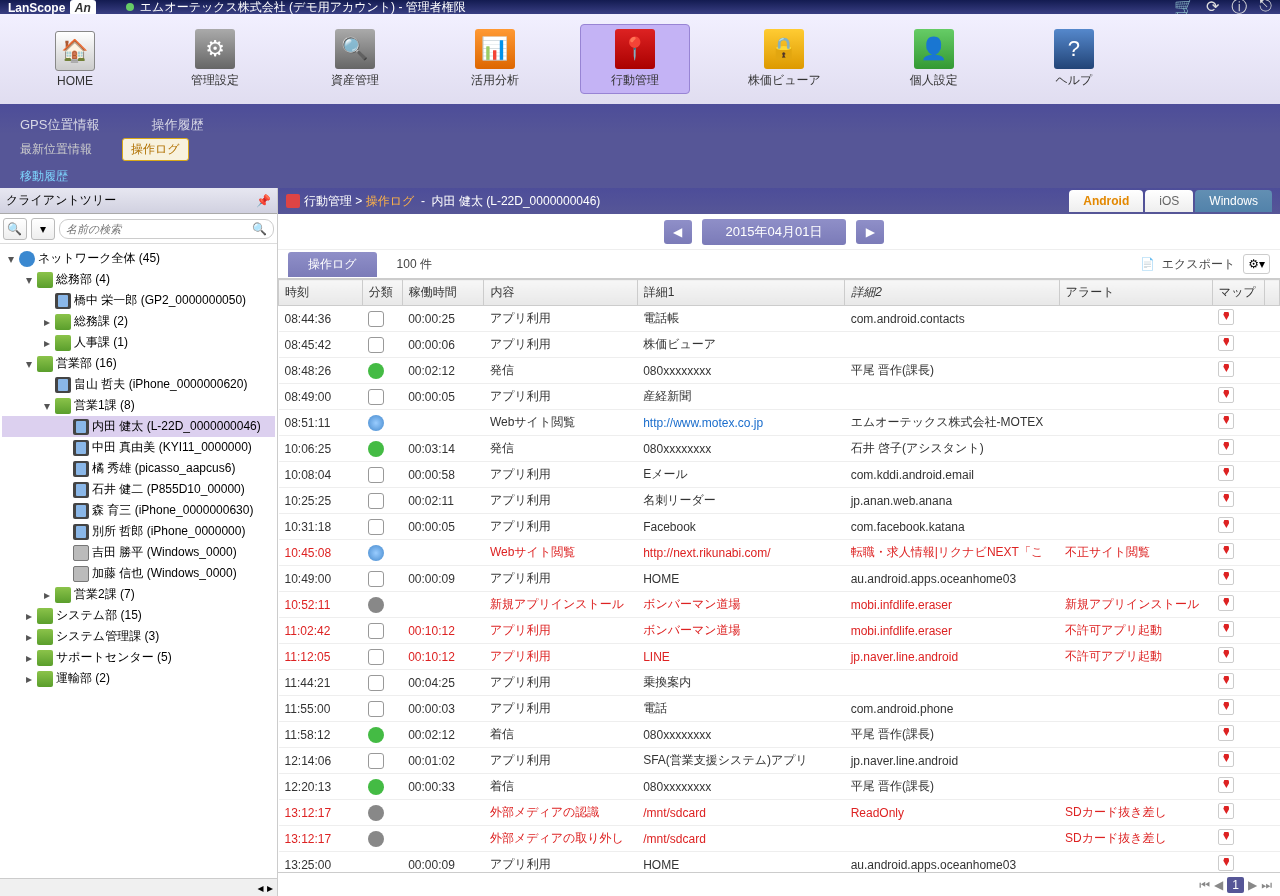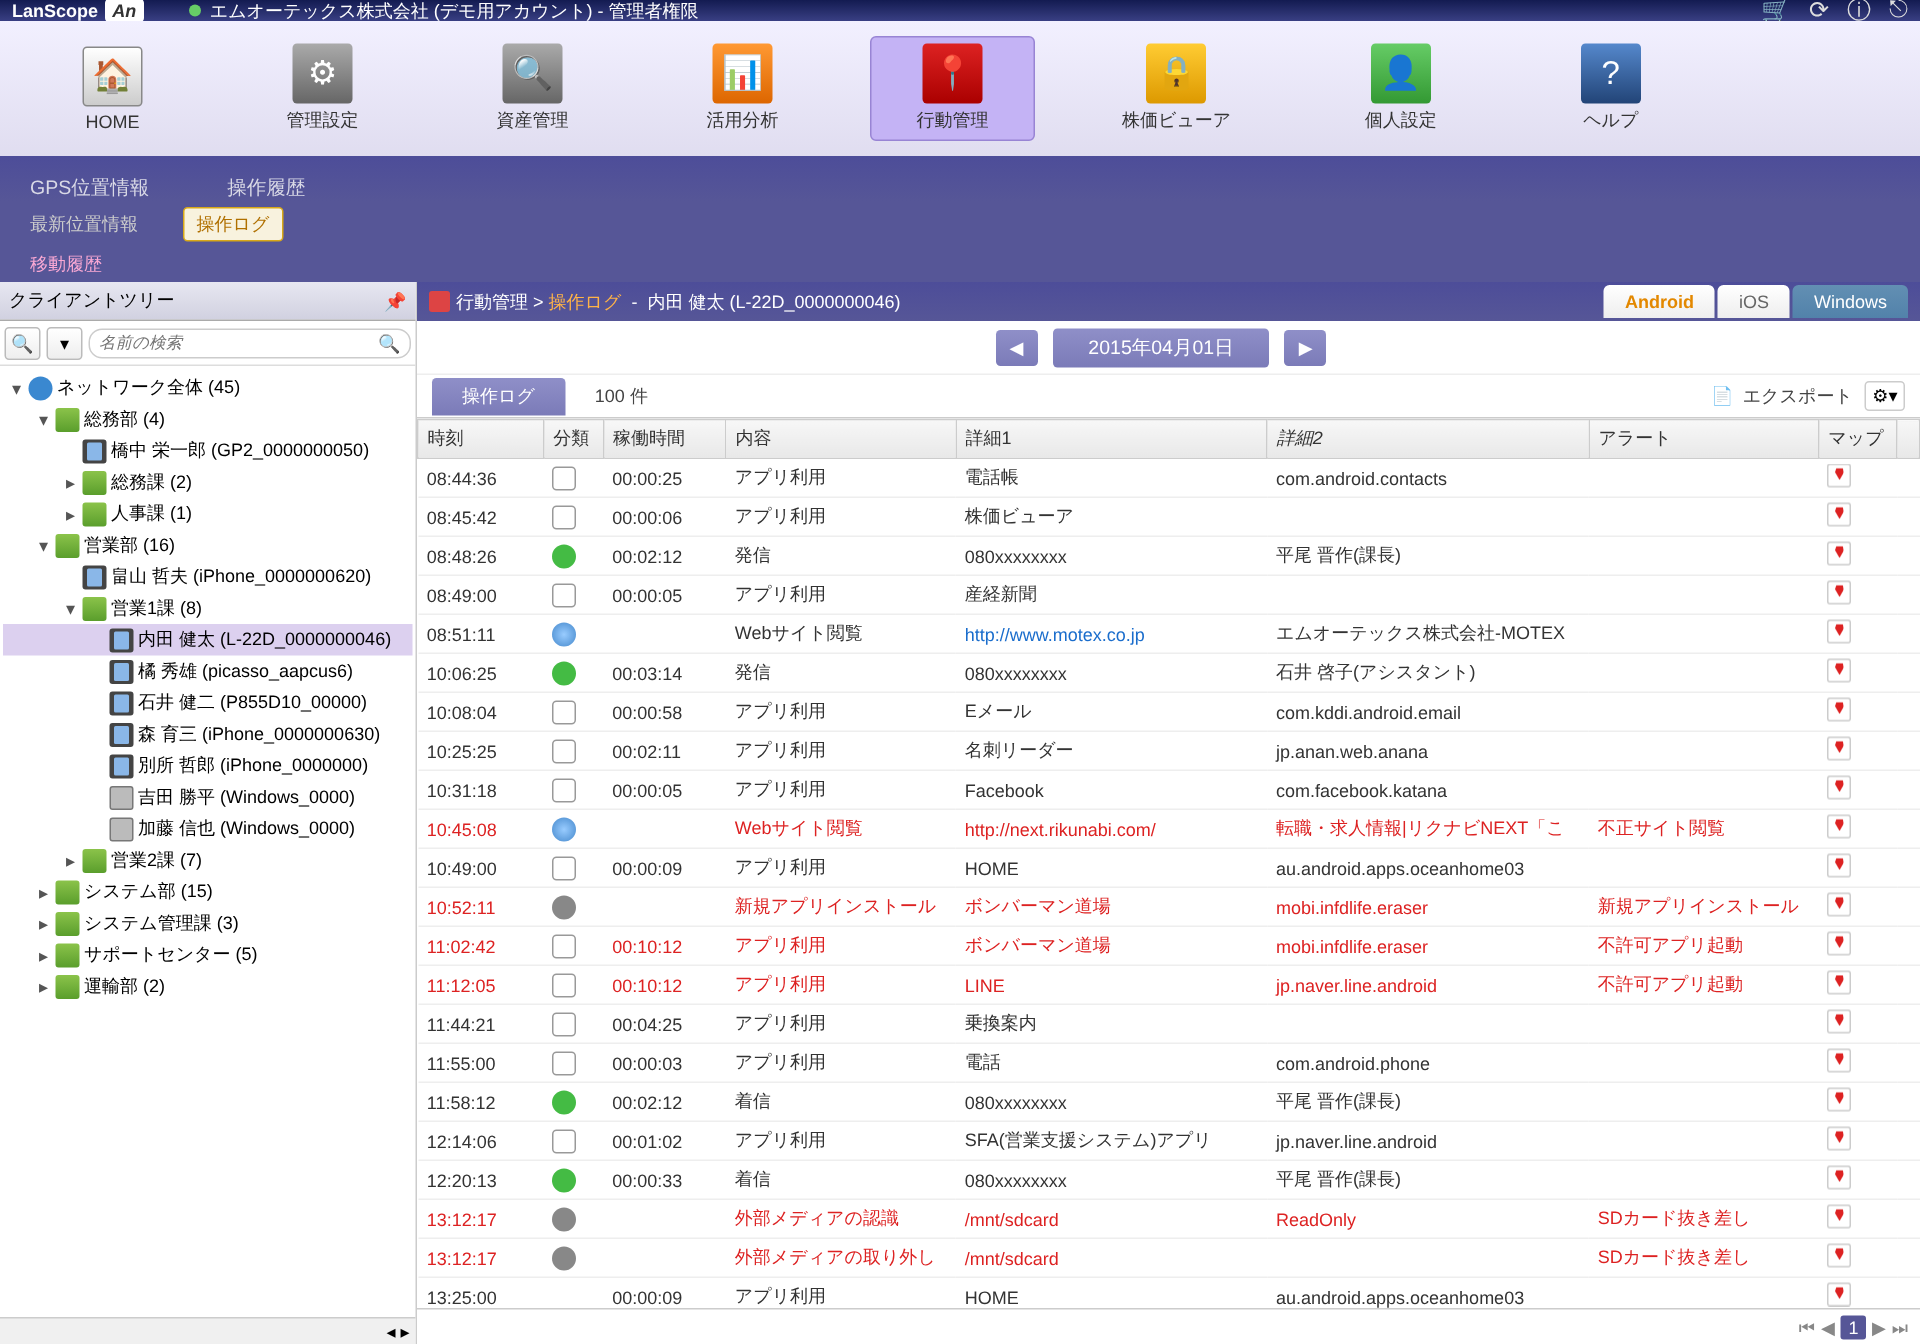--- a/index.html
+++ b/index.html
@@ -15,21 +15,21 @@
 .navitem{display:flex;flex-direction:column;align-items:center;cursor:pointer;padding:4px 28px;border-radius:4px;min-width:110px}
 .navitem.sel{background:#c4b3f5;border:1px solid #9884d4}
 .navicon{width:40px;height:40px;background:#888;border-radius:3px;margin-bottom:3px;display:flex;align-items:center;justify-content:center;color:#fff;font-size:22px}
 .navitem span{font-size:12px;color:#333}
 .subnav{height:30px;background:linear-gradient(#4d4d99,#565697);display:flex;align-items:flex-end;padding:0 20px;gap:52px}
 .subnav a{color:#d9d9e6;cursor:pointer;font-size:13px}
 .subsubnav{height:30px;background:#565697;display:flex;align-items:center;padding:0 20px;gap:30px}
 .subsubnav a{color:#ccc;cursor:pointer}
 .subsubnav a.sel{background:#f8f2de;border:1px solid #d8a818;padding:2px 8px;border-radius:3px;color:#b07000}
 .subsubnav2{height:24px;background:#565697;display:flex;align-items:center;padding:0 20px}
-.subsubnav2 a{color:#f9a8d4;cursor:pointer}
+.subsubnav2 a{color:#7dd3fc;cursor:pointer}
 .content{flex:1;display:flex;overflow:hidden}
 .side{width:278px;background:#fff;border-right:1px solid #ccc;display:flex;flex-direction:column}
 .sidehdr{height:26px;background:linear-gradient(#e7e7f1,#d1d1e0);border-bottom:1px solid #aaa;display:flex;align-items:center;padding:0 6px;justify-content:space-between}
 .sidesearch{height:30px;display:flex;align-items:center;padding:3px;gap:4px;border-bottom:1px solid #ddd}
 .srchbtn{width:24px;height:22px;border:1px solid #bbb;border-radius:3px;background:linear-gradient(#fff,#eee);cursor:pointer;display:flex;align-items:center;justify-content:center}
 .srchfld{flex:1;display:flex;align-items:center;border:1px solid #ccc;border-radius:9px;height:20px;padding:0 6px}
 .srchfld input{border:none;outline:none;flex:1;font-style:italic;color:#999;font-size:11px}
 .tree{flex:1;overflow:auto;padding:4px 2px}
 .tn{display:flex;align-items:center;padding:2px 2px;cursor:pointer;white-space:nowrap}
 .tn .exp{width:10px;text-align:center;color:#555}
@@ -202,20 +202,25 @@
           <span>営業1課 (8)</span>
         </div>
         <div class="tn sel" style="padding-left: 58px;">
           <span class="exp"></span>
           <span class="ic dev"></span>
           <span>内田 健太 (L-22D_0000000046)</span>
         </div>
         <div class="tn" style="padding-left: 58px;">
           <span class="exp"></span>
           <span class="ic dev"></span>
+          <span>中田 真由美 (KYI11_0000000)</span>
+        </div>
+        <div class="tn" style="padding-left: 58px;">
+          <span class="exp"></span>
+          <span class="ic dev"></span>
           <span>橘 秀雄 (picasso_aapcus6)</span>
         </div>
         <div class="tn" style="padding-left: 58px;">
           <span class="exp"></span>
           <span class="ic dev"></span>
           <span>石井 健二 (P855D10_00000)</span>
         </div>
         <div class="tn" style="padding-left: 58px;">
           <span class="exp"></span>
           <span class="ic dev"></span>

